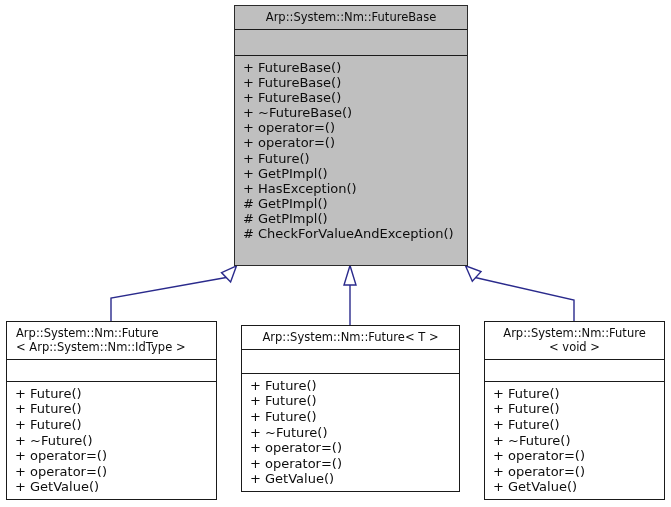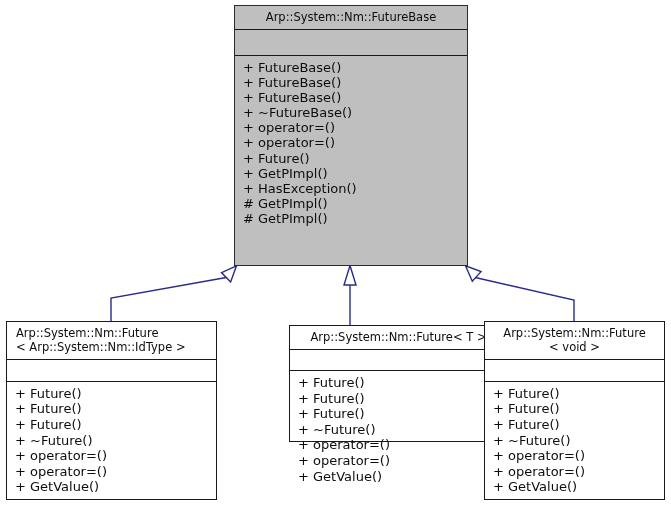--- a/index.html
+++ b/index.html
@@ -113,39 +113,40 @@
       <div class="member-row">+ FutureBase()</div>
       <div class="member-row">+ FutureBase()</div>
       <div class="member-row">+ ~FutureBase()</div>
       <div class="member-row">+ operator=()</div>
       <div class="member-row">+ operator=()</div>
       <div class="member-row">+ Future()</div>
       <div class="member-row">+ GetPImpl()</div>
       <div class="member-row">+ HasException()</div>
       <div class="member-row"># GetPImpl()</div>
       <div class="member-row"># GetPImpl()</div>
+      <div class="member-row"># CheckForValueAndException()</div>
     </div>
   </div>
 
   <div class="uml-class" style="left:6px; top:321px; width:211px; height:179px;">
     <div class="class-title" style="text-align:left; padding-left:9px;">Arp::System::Nm::Future
 &lt; Arp::System::Nm::IdType &gt;</div>
     <div class="class-attributes" style="height:26px;"></div>
     <div class="class-operations">
       <div class="member-row">+ Future()</div>
       <div class="member-row">+ Future()</div>
       <div class="member-row">+ Future()</div>
       <div class="member-row">+ ~Future()</div>
       <div class="member-row">+ operator=()</div>
       <div class="member-row">+ operator=()</div>
       <div class="member-row">+ GetValue()</div>
     </div>
   </div>
 
-  <div class="uml-class" style="left:241px; top:325px; width:219px; height:117px;margin-left:48px;">
+  <div class="uml-class" style="left:241px; top:325px; width:219px; height:167px;">
     <div class="class-title">Arp::System::Nm::Future&lt; T &gt;</div>
     <div class="class-attributes" style="height:26px;"></div>
     <div class="class-operations">
       <div class="member-row">+ Future()</div>
       <div class="member-row">+ Future()</div>
       <div class="member-row">+ Future()</div>
       <div class="member-row">+ ~Future()</div>
       <div class="member-row">+ operator=()</div>
       <div class="member-row">+ operator=()</div>
       <div class="member-row">+ GetValue()</div>

